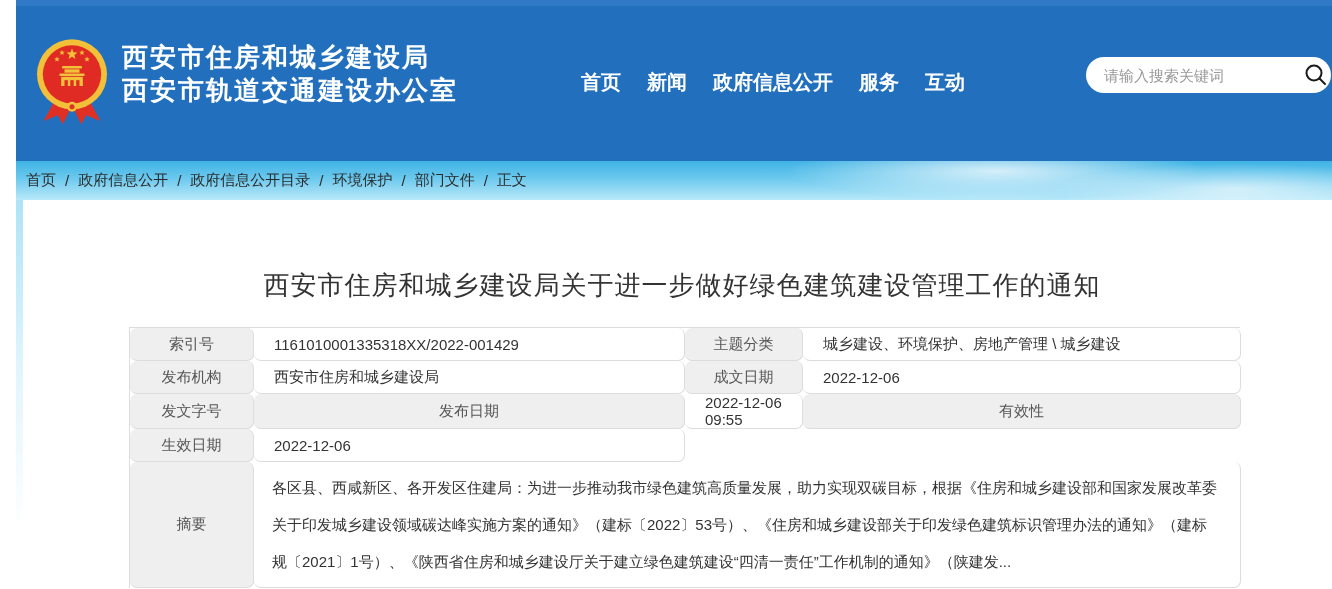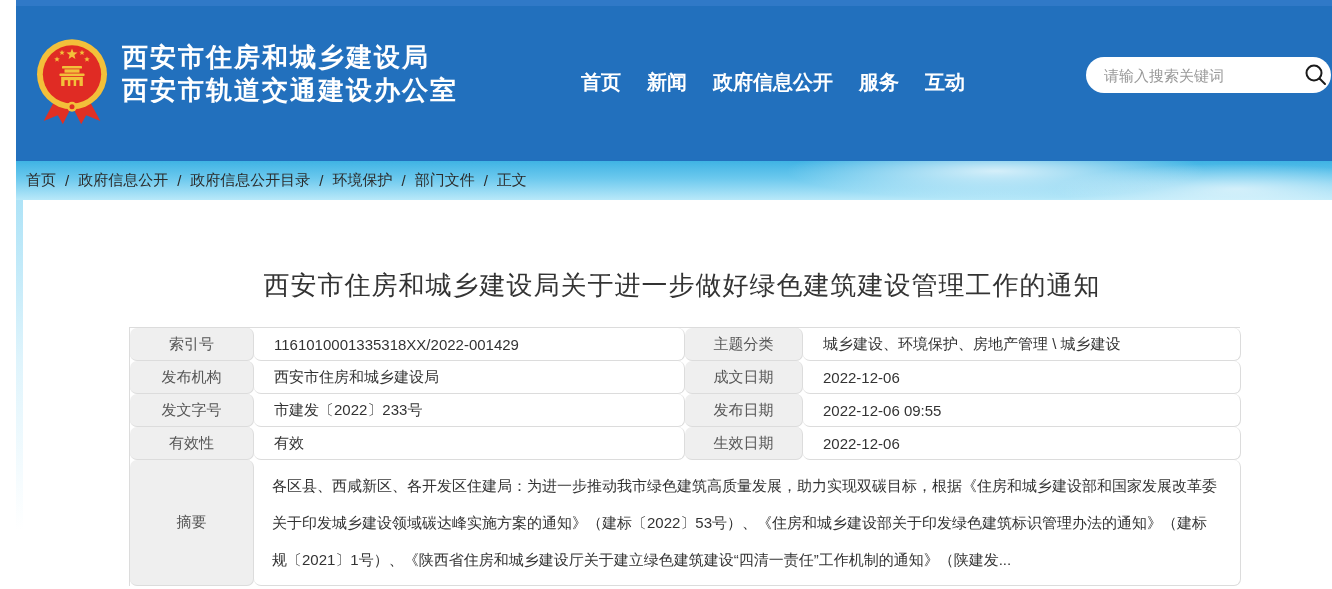--- a/index.html
+++ b/index.html
@@ -138,26 +138,24 @@
         <div class="cell value">1161010001335318XX/2022-001429</div>
         <div class="cell label">主题分类</div>
         <div class="cell value">城乡建设、环境保护、房地产管理 \ 城乡建设</div>
 
         <div class="cell label">发布机构</div>
         <div class="cell value">西安市住房和城乡建设局</div>
         <div class="cell label">成文日期</div>
         <div class="cell value">2022-12-06</div>
 
         <div class="cell label">发文字号</div>
-        <div class="cell value">市建发〔2022〕233号</div>
         <div class="cell label">发布日期</div>
         <div class="cell value">2022-12-06 09:55</div>
 
         <div class="cell label">有效性</div>
-        <div class="cell value">有效</div>
         <div class="cell label">生效日期</div>
         <div class="cell value">2022-12-06</div>
 
         <div class="cell label abstract-label">摘要</div>
         <div class="cell value abstract-value">各区县、西咸新区、各开发区住建局：为进一步推动我市绿色建筑高质量发展，助力实现双碳目标，根据《住房和城乡建设部和国家发展改革委关于印发城乡建设领域碳达峰实施方案的通知》（建标〔2022〕53号）、《住房和城乡建设部关于印发绿色建筑标识管理办法的通知》（建标规〔2021〕1号）、《陕西省住房和城乡建设厅关于建立绿色建筑建设“四清一责任”工作机制的通知》（陕建发...</div>
       </div>
 
     </div>
   </div>
 

